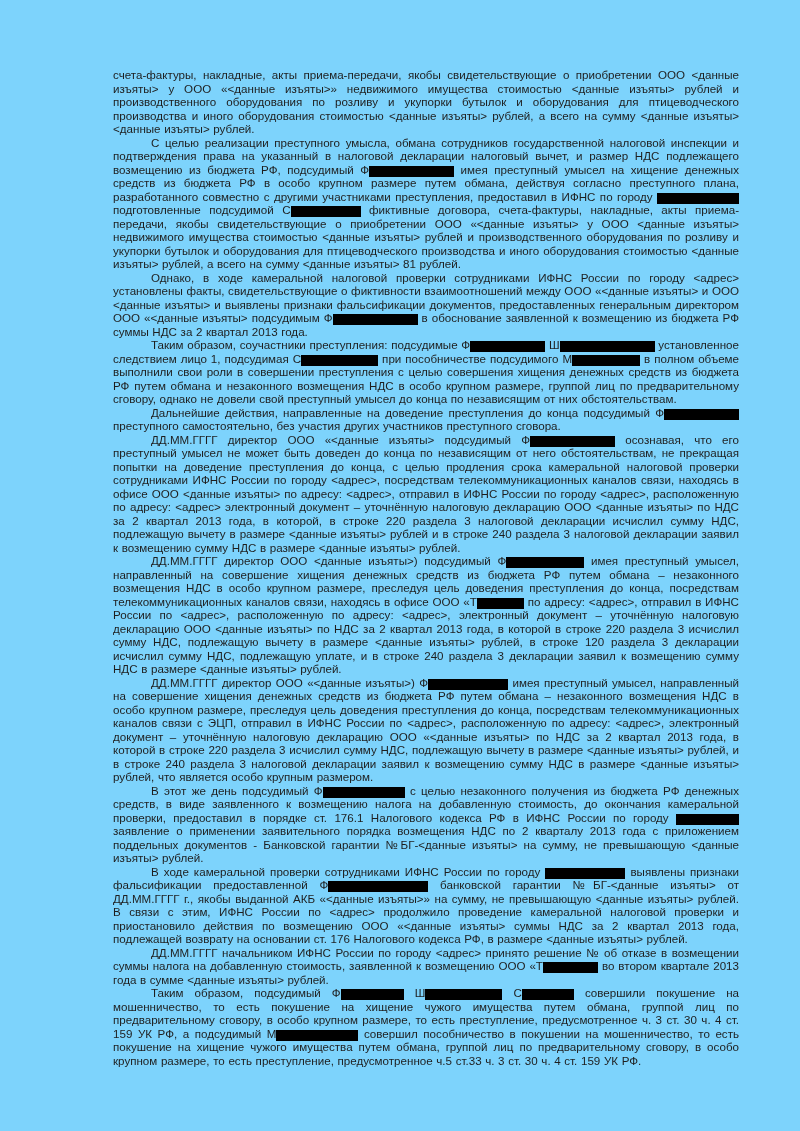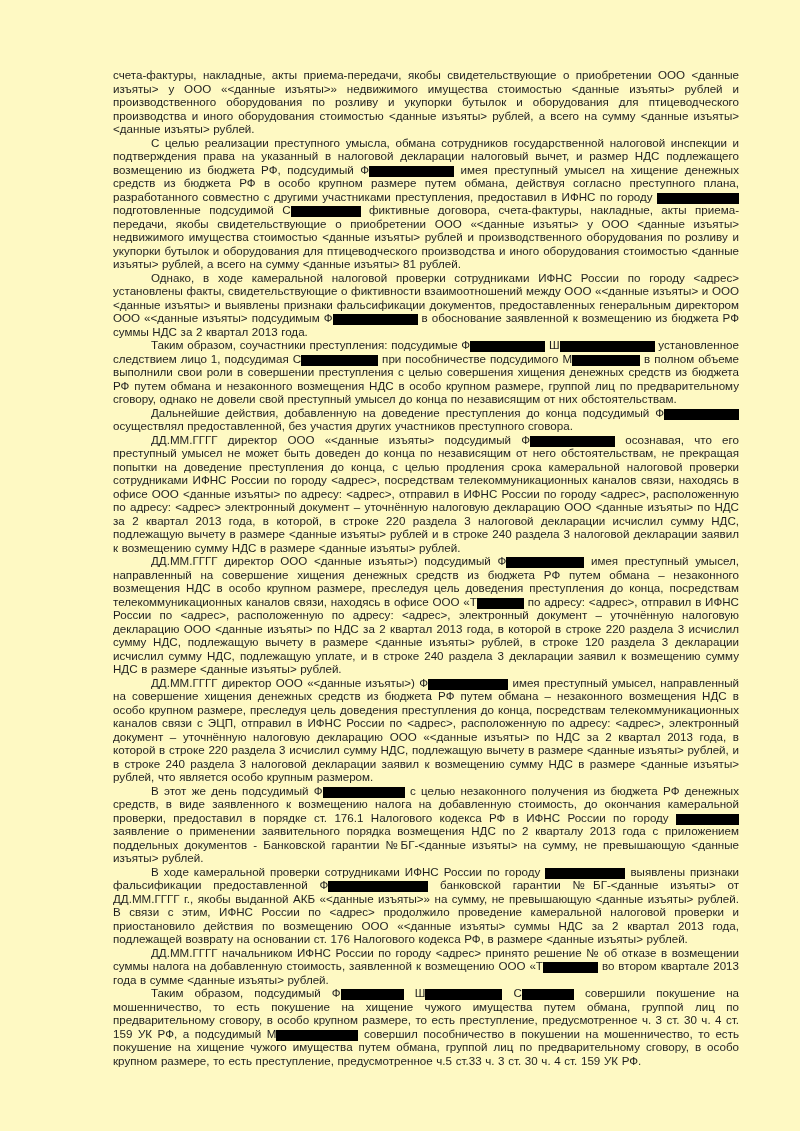--- a/index.html
+++ b/index.html
@@ -4,21 +4,21 @@
 <style>
   html, body {
     margin: 0;
     padding: 0;
     background: #ffffff;
   }
   .page {
     position: relative;
     width: 800px;
     height: 1131px;
-    background: #fef9c3;
+    background: #7dd3fc;
     overflow: hidden;
   }
   .content {
     position: absolute;
     left: 113px;
     top: 68px;
     width: 626px;
     filter: blur(0.25px);
   }
   p.para {
@@ -47,21 +47,21 @@
 </style>
 </head>
 <body>
 
 <div class="page">
   <div class="content">
       <p class="para"><span class="seg">счета-фактуры, накладные, акты приема-передачи, якобы свидетельствующие о приобретении ООО &lt;данные изъяты&gt; у ООО «&lt;данные изъяты&gt;» недвижимого имущества стоимостью &lt;данные изъяты&gt; рублей и производственного оборудования по розливу и укупорки бутылок и оборудования для птицеводческого производства и иного оборудования стоимостью &lt;данные изъяты&gt; рублей, а всего на сумму &lt;данные изъяты&gt; &lt;данные изъяты&gt; рублей.</span></p>
       <p class="para indent"><span class="seg">С целью реализации преступного умысла, обмана сотрудников государственной налоговой инспекции и подтверждения права на указанный в налоговой декларации налоговый вычет, и размер НДС подлежащего возмещению из бюджета РФ, подсудимый Ф</span><span class="redaction" style="width: 85px; background: rgb(0, 0, 0);"></span><span class="seg"> имея преступный умысел на хищение денежных средств из бюджета РФ в особо крупном размере путем обмана, действуя согласно преступного плана, разработанного совместно с другими участниками преступления, предоставил в ИФНС по городу </span><span class="redaction" style="width: 82px; background: rgb(0, 0, 0);"></span><span class="seg"> подготовленные подсудимой С</span><span class="redaction" style="width: 70px; background: rgb(0, 0, 0);"></span><span class="seg"> фиктивные договора, счета-фактуры, накладные, акты приема-передачи, якобы свидетельствующие о приобретении ООО «&lt;данные изъяты&gt; у ООО &lt;данные изъяты&gt; недвижимого имущества стоимостью &lt;данные изъяты&gt; рублей и производственного оборудования по розливу и укупорки бутылок и оборудования для птицеводческого производства и иного оборудования стоимостью &lt;данные изъяты&gt; рублей, а всего на сумму &lt;данные изъяты&gt; 81 рублей.</span></p>
       <p class="para indent"><span class="seg">Однако, в ходе камеральной налоговой проверки сотрудниками ИФНС России по городу &lt;адрес&gt; установлены факты, свидетельствующие о фиктивности взаимоотношений между ООО «&lt;данные изъяты&gt; и ООО &lt;данные изъяты&gt; и выявлены признаки фальсификации документов, предоставленных генеральным директором ООО «&lt;данные изъяты&gt; подсудимым Ф</span><span class="redaction" style="width: 85px; background: rgb(0, 0, 0);"></span><span class="seg"> в обоснование заявленной к возмещению из бюджета РФ суммы НДС за 2 квартал 2013 года.</span></p>
       <p class="para indent"><span class="seg">Таким образом, соучастники преступления: подсудимые Ф</span><span class="redaction" style="width: 75px; background: rgb(0, 0, 0);"></span><span class="seg"> Ш</span><span class="redaction" style="width: 95px; background: rgb(0, 0, 0);"></span><span class="seg"> установленное следствием лицо 1, подсудимая С</span><span class="redaction" style="width: 77px; background: rgb(0, 0, 0);"></span><span class="seg"> при пособничестве подсудимого М</span><span class="redaction" style="width: 68px; background: rgb(0, 0, 0);"></span><span class="seg"> в полном объеме выполнили свои роли в совершении преступления с целью совершения хищения денежных средств из бюджета РФ путем обмана и незаконного возмещения НДС в особо крупном размере, группой лиц по предварительному сговору, однако не довели свой преступный умысел до конца по независящим от них обстоятельствам.</span></p>
-      <p class="para indent"><span class="seg">Дальнейшие действия, добавленную на доведение преступления до конца подсудимый Ф</span><span class="redaction" style="width: 75px; background: rgb(0, 0, 0);"></span><span class="seg"> осуществлял предоставленной, без участия других участников преступного сговора.</span></p>
+      <p class="para indent"><span class="seg">Дальнейшие действия, направленные на доведение преступления до конца подсудимый Ф</span><span class="redaction" style="width: 75px; background: rgb(0, 0, 0);"></span><span class="seg"> преступного самостоятельно, без участия других участников преступного сговора.</span></p>
       <p class="para indent"><span class="seg">ДД.ММ.ГГГГ директор ООО «&lt;данные изъяты&gt; подсудимый Ф</span><span class="redaction" style="width: 85px; background: rgb(0, 0, 0);"></span><span class="seg"> осознавая, что его преступный умысел не может быть доведен до конца по независящим от него обстоятельствам, не прекращая попытки на доведение преступления до конца, с целью продления срока камеральной налоговой проверки сотрудниками ИФНС России по городу &lt;адрес&gt;, посредствам телекоммуникационных каналов связи, находясь в офисе ООО &lt;данные изъяты&gt; по адресу: &lt;адрес&gt;, отправил в ИФНС России по городу &lt;адрес&gt;, расположенную по адресу: &lt;адрес&gt; электронный документ – уточнённую налоговую декларацию ООО &lt;данные изъяты&gt; по НДС за 2 квартал 2013 года, в которой, в строке 220 раздела 3 налоговой декларации исчислил сумму НДС, подлежащую вычету в размере &lt;данные изъяты&gt; рублей и в строке 240 раздела 3 налоговой декларации заявил к возмещению сумму НДС в размере &lt;данные изъяты&gt; рублей.</span></p>
       <p class="para indent"><span class="seg">ДД.ММ.ГГГГ директор ООО &lt;данные изъяты&gt;) подсудимый Ф</span><span class="redaction" style="width: 78px; background: rgb(0, 0, 0);"></span><span class="seg"> имея преступный умысел, направленный на совершение хищения денежных средств из бюджета РФ путем обмана – незаконного возмещения НДС в особо крупном размере, преследуя цель доведения преступления до конца, посредствам телекоммуникационных каналов связи, находясь в офисе ООО «Т</span><span class="redaction" style="width: 47px; background: rgb(0, 0, 0);"></span><span class="seg"> по адресу: &lt;адрес&gt;, отправил в ИФНС России по &lt;адрес&gt;, расположенную по адресу: &lt;адрес&gt;, электронный документ – уточнённую налоговую декларацию ООО &lt;данные изъяты&gt; по НДС за 2 квартал 2013 года, в которой в строке 220 раздела 3 исчислил сумму НДС, подлежащую вычету в размере &lt;данные изъяты&gt; рублей, в строке 120 раздела 3 декларации исчислил сумму НДС, подлежащую уплате, и в строке 240 раздела 3 декларации заявил к возмещению сумму НДС в размере &lt;данные изъяты&gt; рублей.</span></p>
       <p class="para indent"><span class="seg">ДД.ММ.ГГГГ директор ООО «&lt;данные изъяты&gt;) Ф</span><span class="redaction" style="width: 80px; background: rgb(0, 0, 0);"></span><span class="seg"> имея преступный умысел, направленный на совершение хищения денежных средств из бюджета РФ путем обмана – незаконного возмещения НДС в особо крупном размере, преследуя цель доведения преступления до конца, посредствам телекоммуникационных каналов связи с ЭЦП, отправил в ИФНС России по &lt;адрес&gt;, расположенную по адресу: &lt;адрес&gt;, электронный документ – уточнённую налоговую декларацию ООО «&lt;данные изъяты&gt; по НДС за 2 квартал 2013 года, в которой в строке 220 раздела 3 исчислил сумму НДС, подлежащую вычету в размере &lt;данные изъяты&gt; рублей, и в строке 240 раздела 3 налоговой декларации заявил к возмещению сумму НДС в размере &lt;данные изъяты&gt; рублей, что является особо крупным размером.</span></p>
       <p class="para indent"><span class="seg">В этот же день подсудимый Ф</span><span class="redaction" style="width: 82px; background: rgb(0, 0, 0);"></span><span class="seg"> с целью незаконного получения из бюджета РФ денежных средств, в виде заявленного к возмещению налога на добавленную стоимость, до окончания камеральной проверки, предоставил в порядке ст. 176.1 Налогового кодекса РФ в ИФНС России по городу </span><span class="redaction" style="width: 63px; background: rgb(0, 0, 0);"></span><span class="seg"> заявление о применении заявительного порядка возмещения НДС по 2 кварталу 2013 года с приложением поддельных документов - Банковской гарантии №БГ-&lt;данные изъяты&gt; на сумму, не превышающую &lt;данные изъяты&gt; рублей.</span></p>
       <p class="para indent"><span class="seg">В ходе камеральной проверки сотрудниками ИФНС России по городу </span><span class="redaction" style="width: 80px; background: rgb(0, 0, 0);"></span><span class="seg"> выявлены признаки фальсификации предоставленной Ф</span><span class="redaction" style="width: 100px; background: rgb(0, 0, 0);"></span><span class="seg"> банковской гарантии №БГ-&lt;данные изъяты&gt; от ДД.ММ.ГГГГ г., якобы выданной АКБ «&lt;данные изъяты&gt;» на сумму, не превышающую &lt;данные изъяты&gt; рублей. В связи с этим, ИФНС России по &lt;адрес&gt; продолжило проведение камеральной налоговой проверки и приостановило действия по возмещению ООО «&lt;данные изъяты&gt; суммы НДС за 2 квартал 2013 года, подлежащей возврату на основании ст. 176 Налогового кодекса РФ, в размере &lt;данные изъяты&gt; рублей.</span></p>
       <p class="para indent"><span class="seg">ДД.ММ.ГГГГ начальником ИФНС России по городу &lt;адрес&gt; принято </span><span class="seg underline">решение</span><span class="seg"> № об отказе в возмещении суммы налога на добавленную стоимость, заявленной к возмещению ООО «Т</span><span class="redaction" style="width: 55px; background: rgb(0, 0, 0);"></span><span class="seg"> во втором квартале 2013 года в сумме &lt;данные изъяты&gt; рублей.</span></p>
       <p class="para indent"><span class="seg">Таким образом, подсудимый Ф</span><span class="redaction" style="width: 63px; background: rgb(0, 0, 0);"></span><span class="seg"> Ш</span><span class="redaction" style="width: 77px; background: rgb(0, 0, 0);"></span><span class="seg"> С</span><span class="redaction" style="width: 52px; background: rgb(0, 0, 0);"></span><span class="seg"> совершили покушение на мошенничество, то есть покушение на хищение чужого имущества путем обмана, группой лиц по предварительному сговору, в особо крупном размере, то есть преступление, предусмотренное ч. 3 ст. 30 ч. 4 ст. 159 УК РФ, а подсудимый М</span><span class="redaction" style="width: 82px; background: rgb(0, 0, 0);"></span><span class="seg"> совершил пособничество в покушении на мошенничество, то есть покушение на хищение чужого имущества путем обмана, группой лиц по предварительному сговору, в особо крупном размере, то есть преступление, предусмотренное ч.5 ст.33 ч. 3 ст. 30 ч. 4 ст. 159 УК РФ.</span></p>
     </div>
 </div>
 

